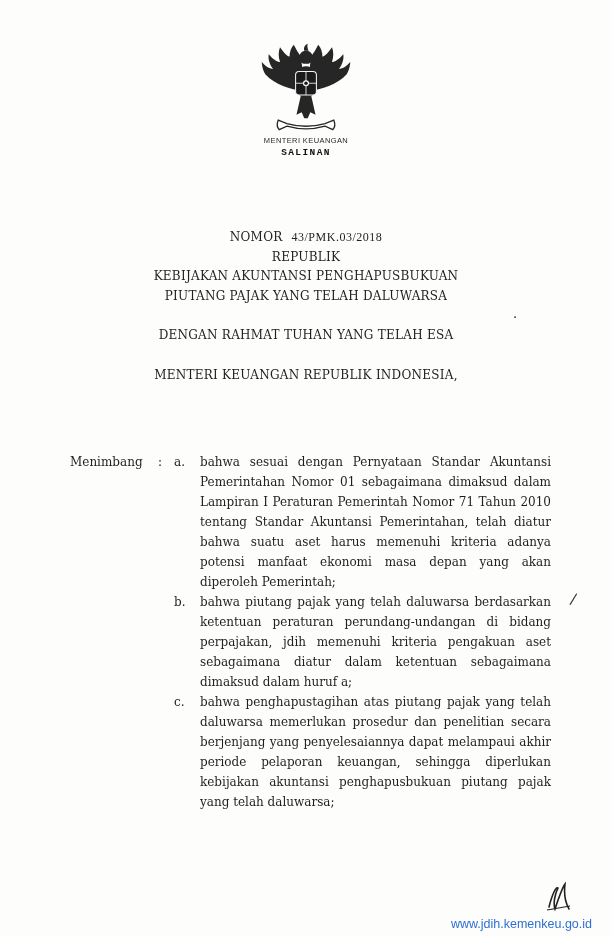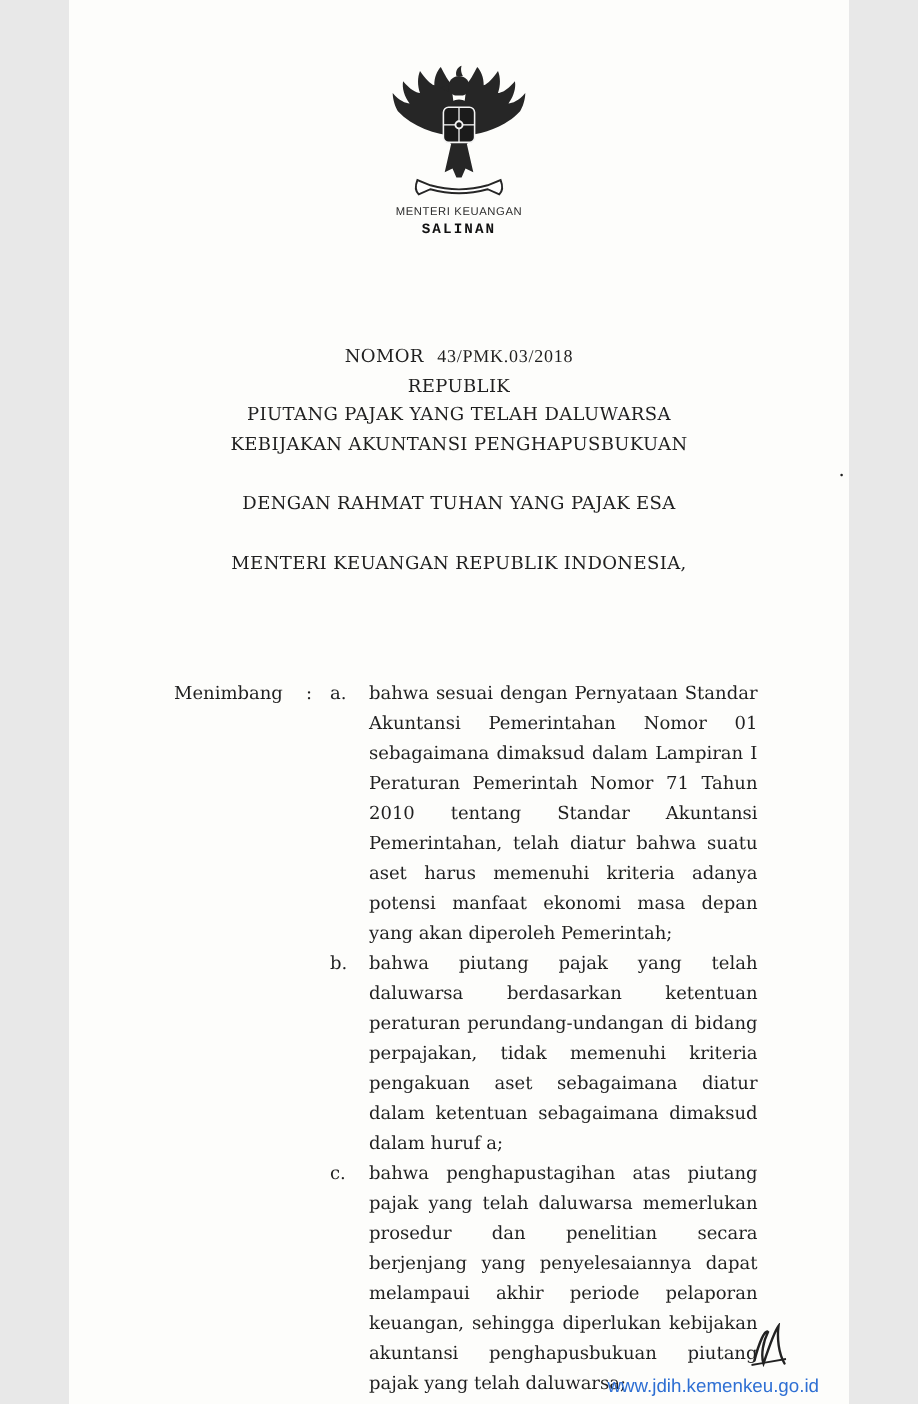--- a/index.html
+++ b/index.html
@@ -1,19 +1,19 @@
 <!DOCTYPE html>
 <html><head>
 <meta charset="utf-8">
 <style>
   * { margin:0; padding:0; box-sizing:border-box; }
   html,body { background:#e8e8e8; }
   .page {
     position:relative;
-    width:520px; height:936px;
+    width:612px; height:936px;
     margin:0 auto;
     background:#fdfdfb;
     color:#1f1f1f;
     font-family:"DejaVu Serif","Liberation Serif",serif;
     overflow:hidden;
   }
 
   
   .emblem-block { position:absolute; top:42px; left:0; right:0; text-align:center; }
   .emblem-block svg { display:block; margin:0 auto 2px auto; }
@@ -87,37 +87,37 @@
     </svg>
     <div class="ministry-line">MENTERI KEUANGAN</div>
     <div class="salinan">SALINAN</div>
   </div>
 
   <div class="title-block">
     <div>
       <span>NOMOR</span><span class="nomor-value">43/PMK.03/2018</span>
     </div>
     <div>REPUBLIK</div>
+    <div>KEBIJAKAN AKUNTANSI PENGHAPUSBUKUAN</div>
     <div>PIUTANG PAJAK YANG TELAH DALUWARSA</div>
-    <div>KEBIJAKAN AKUNTANSI PENGHAPUSBUKUAN</div>
-    <div class="title-grace">DENGAN RAHMAT TUHAN YANG PAJAK ESA</div>
+    <div class="title-grace">DENGAN RAHMAT TUHAN YANG TELAH ESA</div>
     <div class="title-authority">MENTERI KEUANGAN REPUBLIK INDONESIA,</div>
   </div>
 
   <div class="consider">
     <span class="c-label">Menimbang</span>
     <span class="c-colon">:</span>
     <div class="c-items">
       <div class="c-item">
         <span class="c-marker">a.</span>
         <div class="c-text">bahwa sesuai dengan Pernyataan Standar Akuntansi Pemerintahan Nomor 01 sebagaimana dimaksud dalam Lampiran I Peraturan Pemerintah Nomor 71 Tahun 2010 tentang Standar Akuntansi Pemerintahan, telah diatur bahwa suatu aset harus memenuhi kriteria adanya potensi manfaat ekonomi masa depan yang akan diperoleh Pemerintah;</div>
       </div>
       <div class="c-item">
         <span class="c-marker">b.</span>
-        <div class="c-text">bahwa piutang pajak yang telah daluwarsa berdasarkan ketentuan peraturan perundang-undangan di bidang perpajakan, tidak memenuhi kriteria pengakuan aset sebagaimana diatur dalam ketentuan sebagaimana dimaksud dalam huruf a;</div>
+        <div class="c-text">bahwa piutang pajak yang telah daluwarsa berdasarkan ketentuan peraturan perundang-undangan di bidang perpajakan, jdih memenuhi kriteria pengakuan aset sebagaimana diatur dalam ketentuan sebagaimana dimaksud dalam huruf a;</div>
       </div>
       <div class="c-item">
         <span class="c-marker">c.</span>
         <div class="c-text">bahwa penghapustagihan atas piutang pajak yang telah daluwarsa memerlukan prosedur dan penelitian secara berjenjang yang penyelesaiannya dapat melampaui akhir periode pelaporan keuangan, sehingga diperlukan kebijakan akuntansi penghapusbukuan piutang pajak yang telah daluwarsa;</div>
       </div>
     </div>
   </div>
 
   <span class="artifact-dot">.</span>
   <span class="artifact-slash">/</span>

